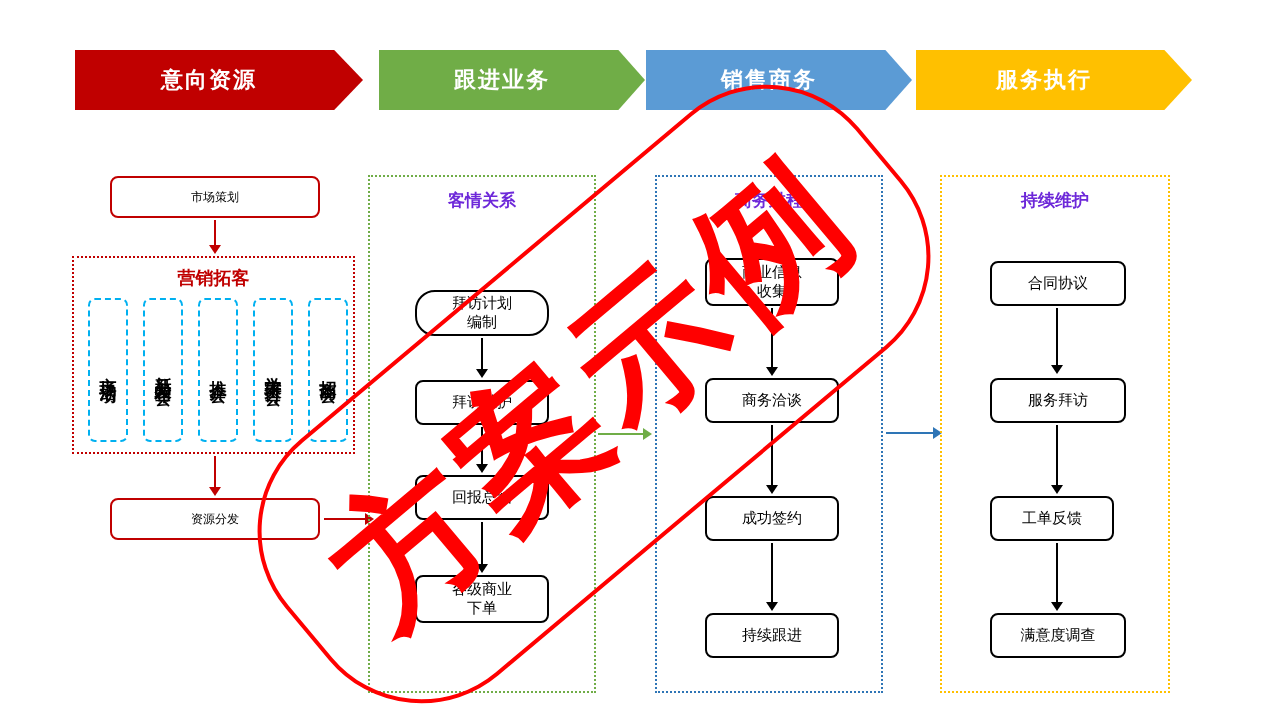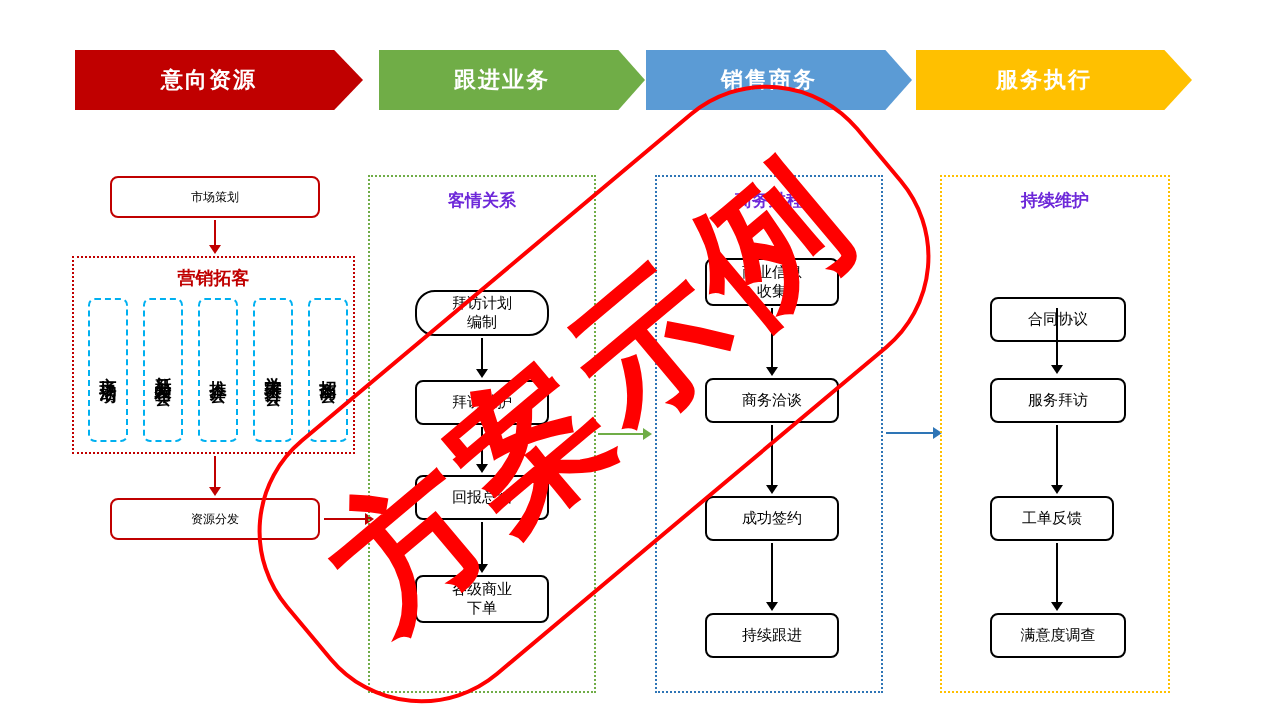--- a/index.html
+++ b/index.html
@@ -143,21 +143,21 @@
   <div class="arrow-v c-black" style="left:771px; top:425px; height:61px;"></div>
   <div class="flow-box step-box" style="left:705px; top:496px; width:134px; height:45px;">成功签约</div>
   <div class="arrow-v c-black" style="left:771px; top:543px; height:60px;"></div>
   <div class="flow-box step-box" style="left:705px; top:613px; width:134px; height:45px;">持续跟进</div>
 
   <div class="arrow-h c-blue" style="left:886px; top:432px; width:48px;"></div>
 
   <div class="group group-yellow" style="left:940px; top:175px; width:230px; height:518px;">
     <div class="group-title">持续维护</div>
   </div>
-  <div class="flow-box step-box" style="left:990px; top:261px; width:136px; height:45px;margin-top:36px;">合同协议</div>
+  <div class="flow-box step-box" style="left:990px; top:261px; width:136px; height:45px;">合同协议</div>
   <div class="arrow-v c-black" style="left:1056px; top:308px; height:58px;"></div>
   <div class="flow-box step-box" style="left:990px; top:378px; width:136px; height:45px;">服务拜访</div>
   <div class="arrow-v c-black" style="left:1056px; top:425px; height:61px;"></div>
   <div class="flow-box step-box" style="left:990px; top:496px; width:124px; height:45px;">工单反馈</div>
   <div class="arrow-v c-black" style="left:1056px; top:543px; height:60px;"></div>
   <div class="flow-box step-box" style="left:990px; top:613px; width:136px; height:45px;">满意度调查</div>
 
   <div class="watermark">
     <span>方案示例</span>
   </div>

